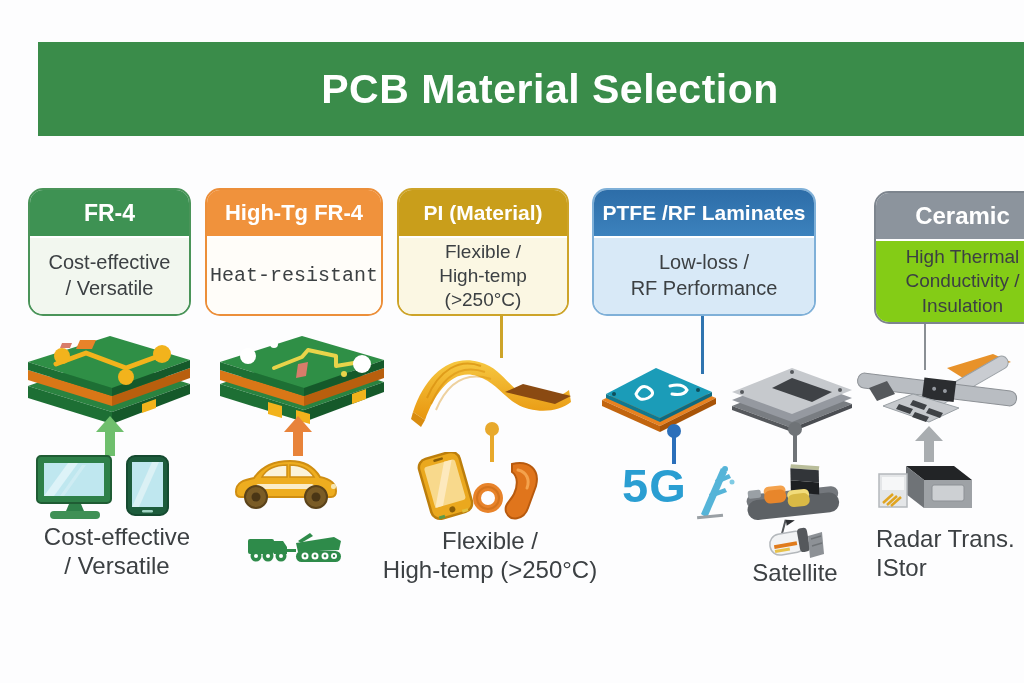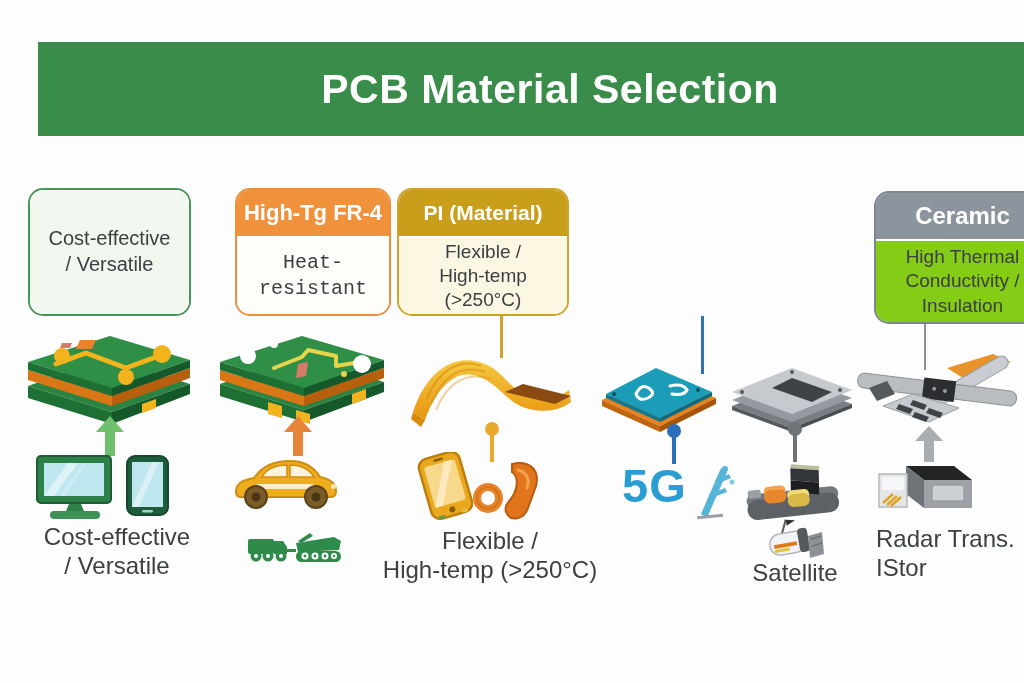--- a/index.html
+++ b/index.html
@@ -14,21 +14,21 @@
   
   .card{position:absolute;top:188px;height:128px;border-radius:15px;overflow:hidden;
     display:flex;flex-direction:column;box-sizing:border-box;border:2px solid;}
   .card-header{height:46px;flex:0 0 46px;display:flex;align-items:center;justify-content:center;
     color:#fff;font-weight:bold;border-bottom:2px solid #ffffff;}
   .card-body{flex:1;display:flex;flex-direction:column;align-items:center;justify-content:center;
     color:var(--text_dark);font-size:19px;line-height:1.28;text-align:center;}
   .card.fr4{left:28px;width:163px;border-color:#4a9459;}
   .card.fr4 .card-header{background:var(--fr4_green);font-size:23px;}
   .card.fr4 .card-body{background:#f2f7ef;font-size:20px;}
-  .card.hightg{left:205px;width:156px;border-color:#ec8f3a;margin-left:30px;}
+  .card.hightg{left:205px;width:178px;border-color:#ec8f3a;}
   .card.hightg .card-header{background:var(--high_tg_orange);font-size:22px;}
   .card.hightg .card-body{background:#fffdf9;font-size:20px;font-family:Liberation Mono, monospace;}
   .card.pi{left:397px;width:172px;border-color:#cda429;}
   .card.pi .card-header{background:var(--pi_gold);font-size:21px;}
   .card.pi .card-body{background:#fbf7e3;}
   .card.ptfe{left:592px;width:224px;border-color:#7fb0d8;}
   .card.ptfe .card-header{background:linear-gradient(#2d6da8,#3c82bd);font-size:21px;}
   .card.ptfe .card-body{background:#d8e9f7;font-size:20px;}
   .card.ceramic{left:830px;top:191px;width:177px;height:133px;border-color:#7d858e;margin-left:44px;}
   .card.ceramic .card-header{background:var(--ceramic_gray);font-size:24px;}
@@ -56,20 +56,21 @@
 </head>
 <body>
 
 <div class="stage">
 
   <div class="banner">
     <h1>PCB Material Selection</h1>
   </div>
 
   <div class="card fr4">
+    <div class="card-header">FR-4</div>
     <div class="card-body">
       <span>Cost-effective</span>
       <span>/ Versatile</span>
     </div>
   </div>
 
   <div class="card hightg">
     <div class="card-header">High-Tg FR-4</div>
     <div class="card-body">
       <span>Heat-resistant</span>
@@ -77,20 +78,27 @@
   </div>
 
   <div class="card pi">
     <div class="card-header">PI (Material)</div>
     <div class="card-body">
       <span>Flexible /</span>
       <span>High-temp (&gt;250°C)</span>
     </div>
   </div>
 
+  <div class="card ptfe">
+    <div class="card-header">PTFE /RF Laminates</div>
+    <div class="card-body">
+      <span>Low-loss /</span>
+      <span>RF Performance</span>
+    </div>
+  </div>
 
   <div class="card ceramic">
     <div class="card-header">Ceramic</div>
     <div class="card-body">
       <span>High Thermal</span>
       <span>Conductivity /</span>
       <span>Insulation</span>
     </div>
   </div>
 

